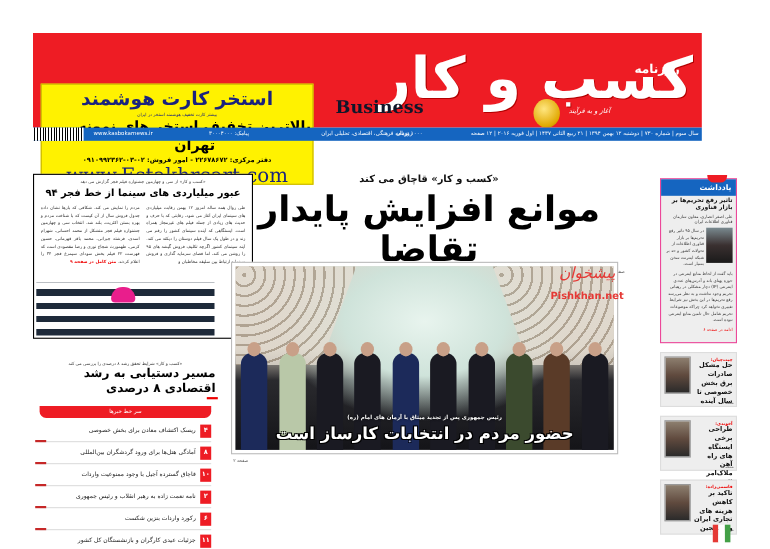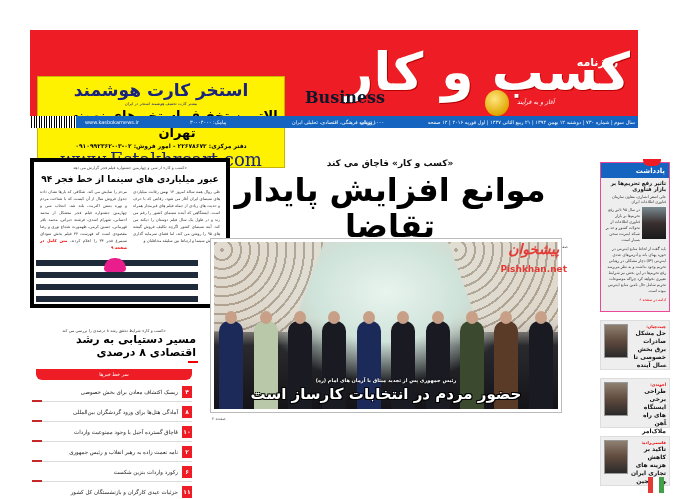--- a/index.html
+++ b/index.html
@@ -25,21 +25,21 @@
     .info-bar { position: absolute; left: 30px; top: 116px; width: 608px; height: 12px; background: #1565c0; color: #fff; font-size: 5px; line-height: 12px; }
     .barcode { position: absolute; left: 0; top: 0; width: 46px; height: 12px; background: repeating-linear-gradient(90deg, #fff 0 1px, #000 1px 2px, #fff 2px 4px, #000 4px 5px); }
     .info-site { position: absolute; left: 55px; top: 0; font-size: 5px; }
     .info-sms { position: absolute; left: 160px; top: 0; direction: rtl; }
     .info-desc { position: absolute; left: 262px; top: 0; direction: rtl; }
     .info-price { position: absolute; left: 330px; top: 0; direction: rtl; }
     .info-date { position: absolute; right: 3px; top: 0; direction: rtl; }
 
     
     .left-col { position: absolute; left: 30px; top: 158px; width: 170px; }
-    .cinema-box { position: absolute; left: 0; top: 0; width: 200px; height: 150px; border: 4px solid #000000; background: #fff; direction: rtl; }
+    .cinema-box { position: absolute; left: 0; top: 0; width: 200px; height: 150px; border: 1px solid #000000; background: #fff; direction: rtl; }
     .cinema-kicker { font-size: 4px; color: #444; text-align: center; margin-top: 3px; }
     .cinema-title { font-size: 9px; font-weight: bold; text-align: center; margin-top: 4px; color: #000; }
     .cinema-cols { display: flex; gap: 6px; padding: 4px 6px 0; }
     .cinema-col { flex: 1; font-size: 4px; line-height: 7px; color: #333; text-align: justify; }
     .cinema-more { color: #e00; font-size: 4px; font-weight: bold; }
     .cinema-photo { position: absolute; left: 2px; bottom: 2px; width: 162px; height: 48px; background: repeating-linear-gradient(180deg, #fff 0 6px, #1e2a3a 6px 12px); }
     .umbrella { position: absolute; left: 68px; top: 4px; width: 22px; height: 14px; border-radius: 11px 11px 4px 4px; background: #e91e8c; }
 
     .growth-section { position: absolute; left: 0; top: 165px; width: 168px; direction: rtl; }
     .growth-kicker { font-size: 4px; color: #333; text-align: center; margin-top: 5px; }
@@ -67,21 +67,21 @@
     .people { position: absolute; left: 0; bottom: 0; width: 100%; height: 95px; display: flex; justify-content: space-around; align-items: flex-end; }
     .person { width: 24px; height: 88px; border-radius: 10px 10px 0 0; background: #1a1a22; position: relative; }
     .person::before { content: ""; position: absolute; left: 6px; top: -10px; width: 12px; height: 13px; border-radius: 50%; background: #c8a088; }
     .person.green { background: #3b4a2e; }
     .person.brown { background: #5a3b28; }
     .person.robe { background: #b9c8a8; }
     .person.navy { background: #1c2a5a; }
     .photo-caption-small { position: absolute; left: 0; right: 0; bottom: 26px; text-align: center; color: #fff; font-size: 5px; font-weight: bold; text-shadow: 0 0 2px #000; }
     .photo-caption { position: absolute; left: 0; right: 0; bottom: 6px; text-align: center; color: #fff; font-size: 15px; font-weight: bold; text-shadow: 1px 1px 0 #000, -1px -1px 0 #000, 1px -1px 0 #000, -1px 1px 0 #000; }
     .watermark { position: absolute; right: -6px; top: 2px; text-align: right; color: #e53935; direction: ltr; }
-    .wm-fa { font-size: 14px; font-weight: bold; font-style: italic; display: block; text-align: center; }
+    .wm-fa { font-size: 14px; font-weight: normal; font-style: italic; display: block; text-align: center; }
     .wm-en { font-size: 9px; font-weight: bold; }
     .photo-page-ref { position: absolute; left: 12px; top: 258px; font-size: 4px; color: #555; }
 
     
     .right-col { position: absolute; left: 600px; top: 162px; width: 70px; direction: rtl; }
     .note-box { position: relative; width: 70px; height: 150px; background: #eeeeee; border: 1px solid #ec4899; }
     .note-header { height: 15px; background: #1565c0; color: #fff; font-size: 7px; font-weight: bold; padding-right: 4px; line-height: 17px; position: relative; }
     .note-header::before { content: ""; position: absolute; right: 8px; top: -4px; width: 18px; height: 7px; border-radius: 0 0 6px 6px; background: #ee1c24; }
     .note-title { font-size: 5.5px; font-weight: bold; padding: 2px 3px; color: #111; }
     .note-author { font-size: 3.8px; color: #333; padding: 0 3px; }

